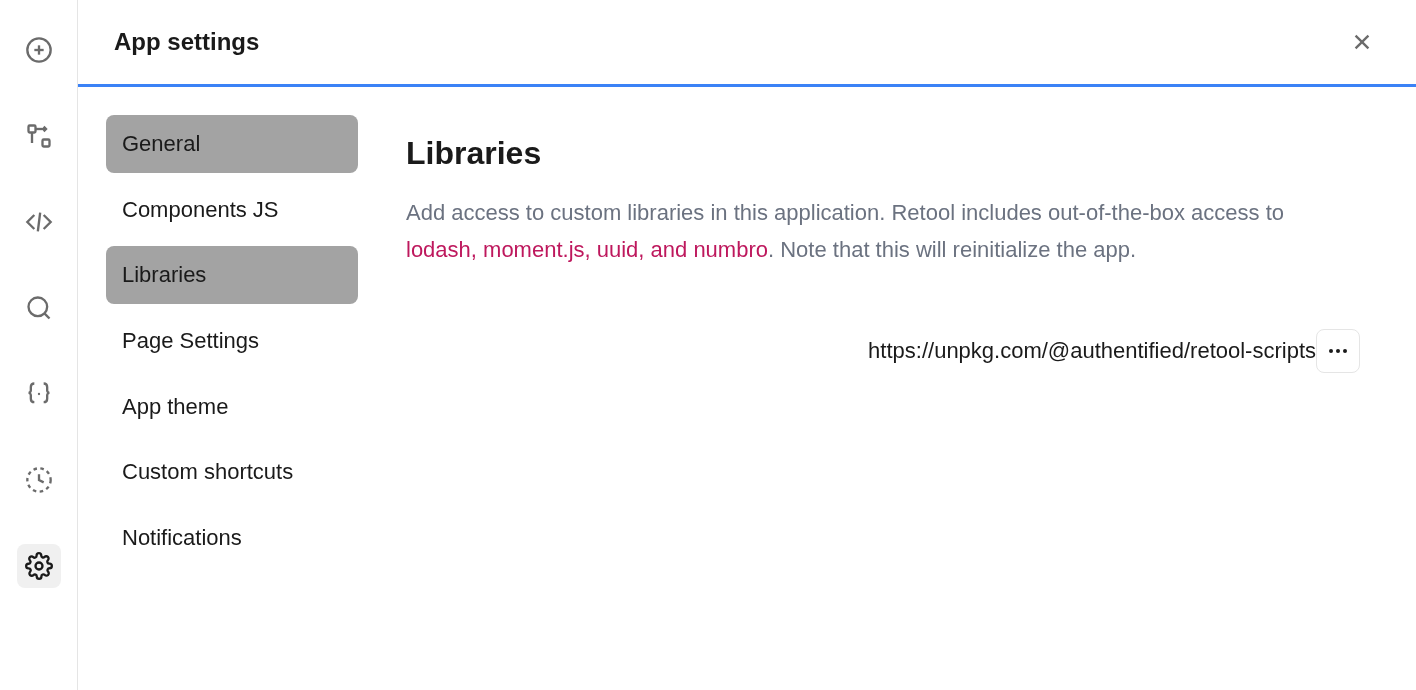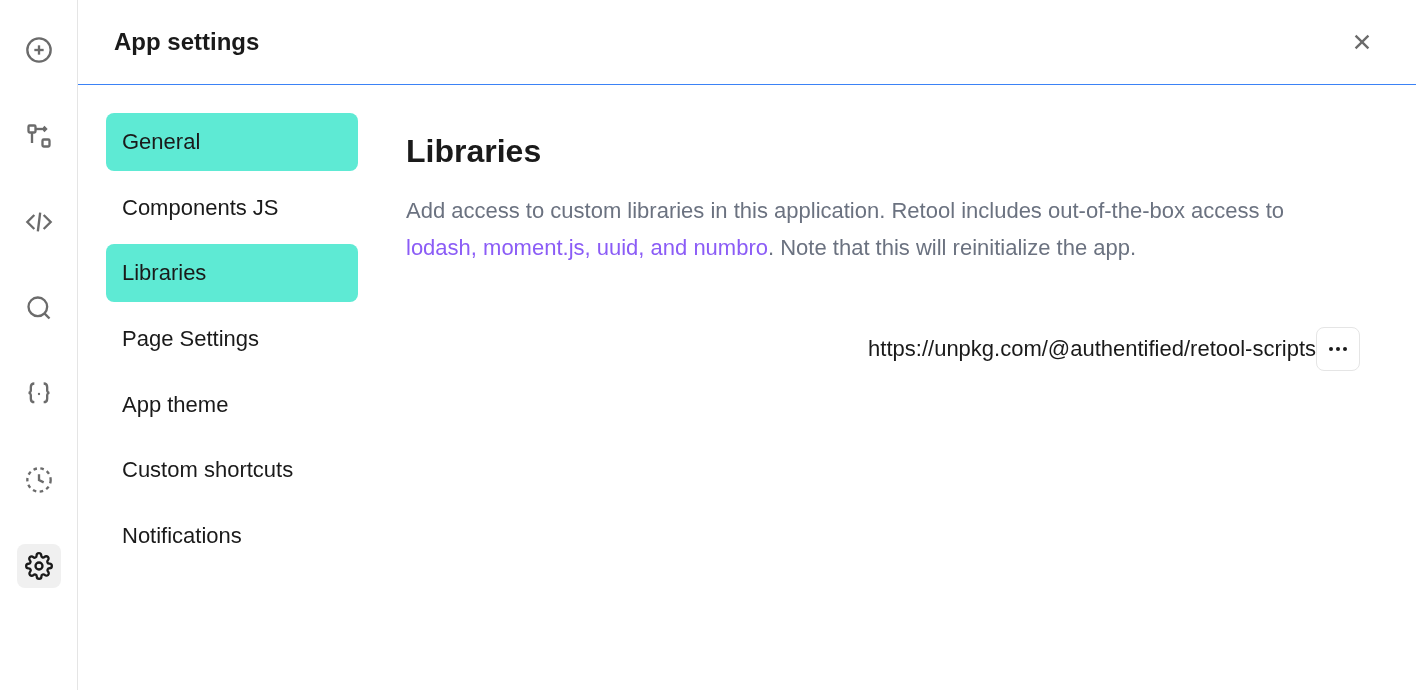--- a/index.html
+++ b/index.html
@@ -4,32 +4,32 @@
 <style>
 * { box-sizing: border-box; margin: 0; padding: 0; }
 body { font-family: -apple-system, BlinkMacSystemFont, "Segoe UI", Helvetica, Arial, sans-serif; width: 1416px; height: 690px; overflow: hidden; background: #fff; color: #1a1a1a; }
 .app { display: flex; height: 100%; }
 .icon-rail { width: 78px; border-right: 1px solid #e5e5e5; display: flex; flex-direction: column; align-items: center; padding-top: 28px; gap: 42px; }
 .icon-btn { width: 44px; height: 44px; display: flex; align-items: center; justify-content: center; border-radius: 8px; cursor: pointer; }
 .icon-btn.active { background: #f0f0f0; }
 .icon-btn svg { width: 28px; height: 28px; stroke: #6b6b6b; stroke-width: 2; fill: none; }
 .icon-btn.active svg { stroke: #1a1a1a; }
 .panel { flex: 1; display: flex; flex-direction: column; }
-.panel-header { display: flex; align-items: center; justify-content: space-between; padding: 24px 36px 24px 36px; border-bottom: 1px solid #3b82f6; gap: 31px; }
+.panel-header { display: flex; align-items: center; justify-content: space-between; padding: 24px 36px 24px 36px; border-bottom: 3px solid #3b82f6; gap: 31px; }
 .panel-title { font-size: 24px; font-weight: 600; }
 .close-btn { width: 36px; height: 36px; display: flex; align-items: center; justify-content: center; cursor: pointer; }
 .close-btn svg { width: 22px; height: 22px; stroke: #6b6b6b; stroke-width: 2.5; fill: none; }
 .panel-body { display: flex; flex: 1; overflow: hidden; }
 .settings-nav { width: 280px; padding: 28px 0 0 28px; }
 .nav-item { padding: 14px 16px; font-size: 22px; font-weight: 500; border-radius: 8px; cursor: pointer; margin-bottom: 8px; width: 252px; color: #1a1a1a; line-height: 1.35; }
-.nav-item.selected { background: #5eead4; }
+.nav-item.selected { background: #a3a3a3; }
 .content { flex: 1; padding: 48px 48px 0 48px; }
 .content h1 { font-size: 32px; font-weight: 700; margin-bottom: 22px; }
 .content p { font-size: 22px; line-height: 1.7; color: #6b7280; max-width: 940px; }
-.content p a { color: #8b5cf6; text-decoration: none; }
+.content p a { color: #be185d; text-decoration: none; }
 .lib-list { margin-top: 56px; }
 .lib-row { display: flex; align-items: center; justify-content: flex-end; padding: 4px 8px; }
 .lib-url { font-size: 22px; color: #1a1a1a; }
 .lib-menu { width: 44px; height: 44px; border: 1px solid #e5e5e5; border-radius: 8px; display: flex; align-items: center; justify-content: center; cursor: pointer; background: #fff; }
 .lib-menu svg { width: 24px; height: 24px; fill: #1a1a1a; }
 </style>
 </head>
 <body>
 
 <div class="app">

